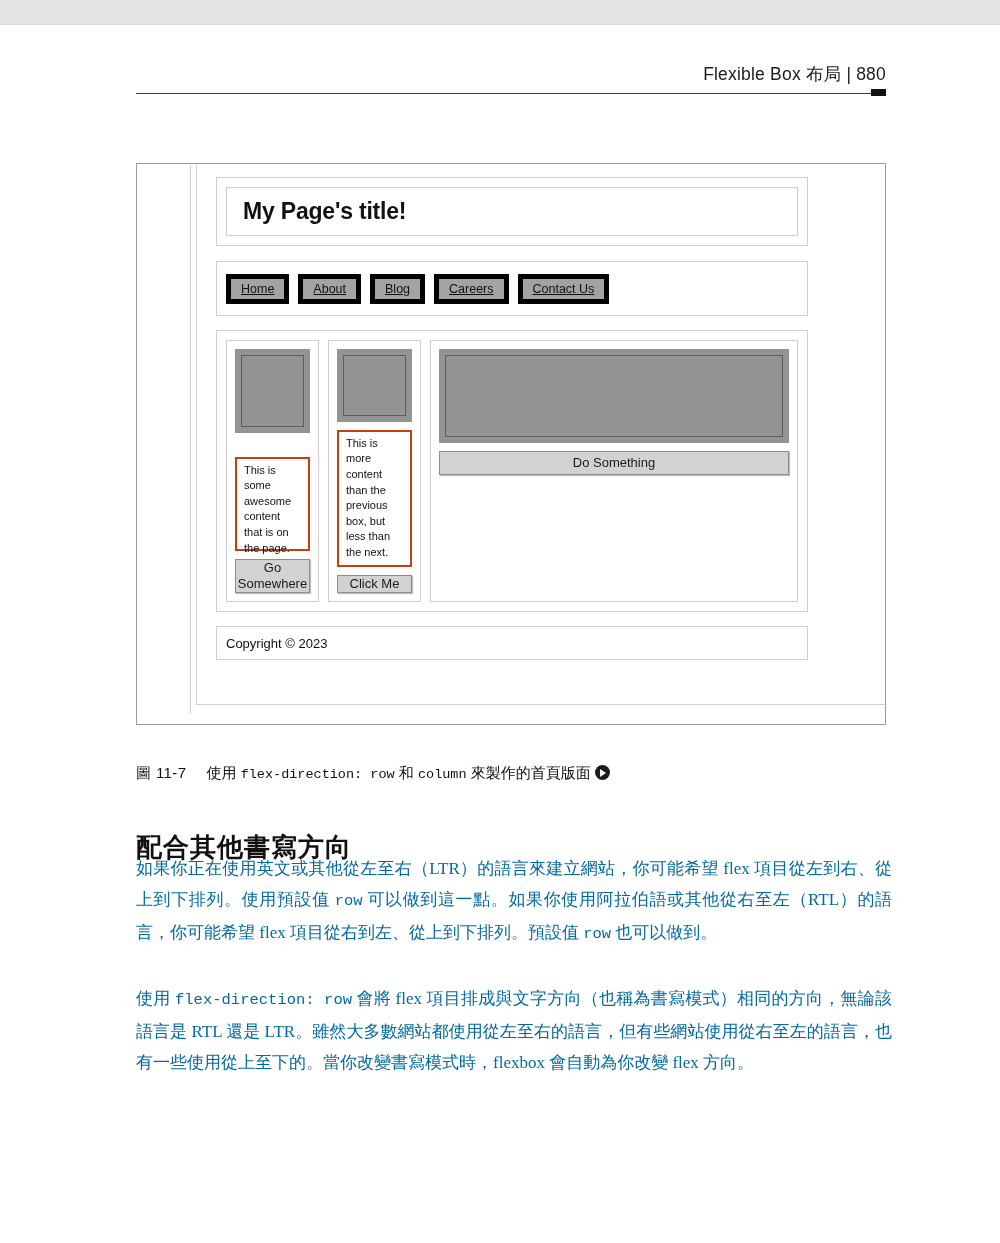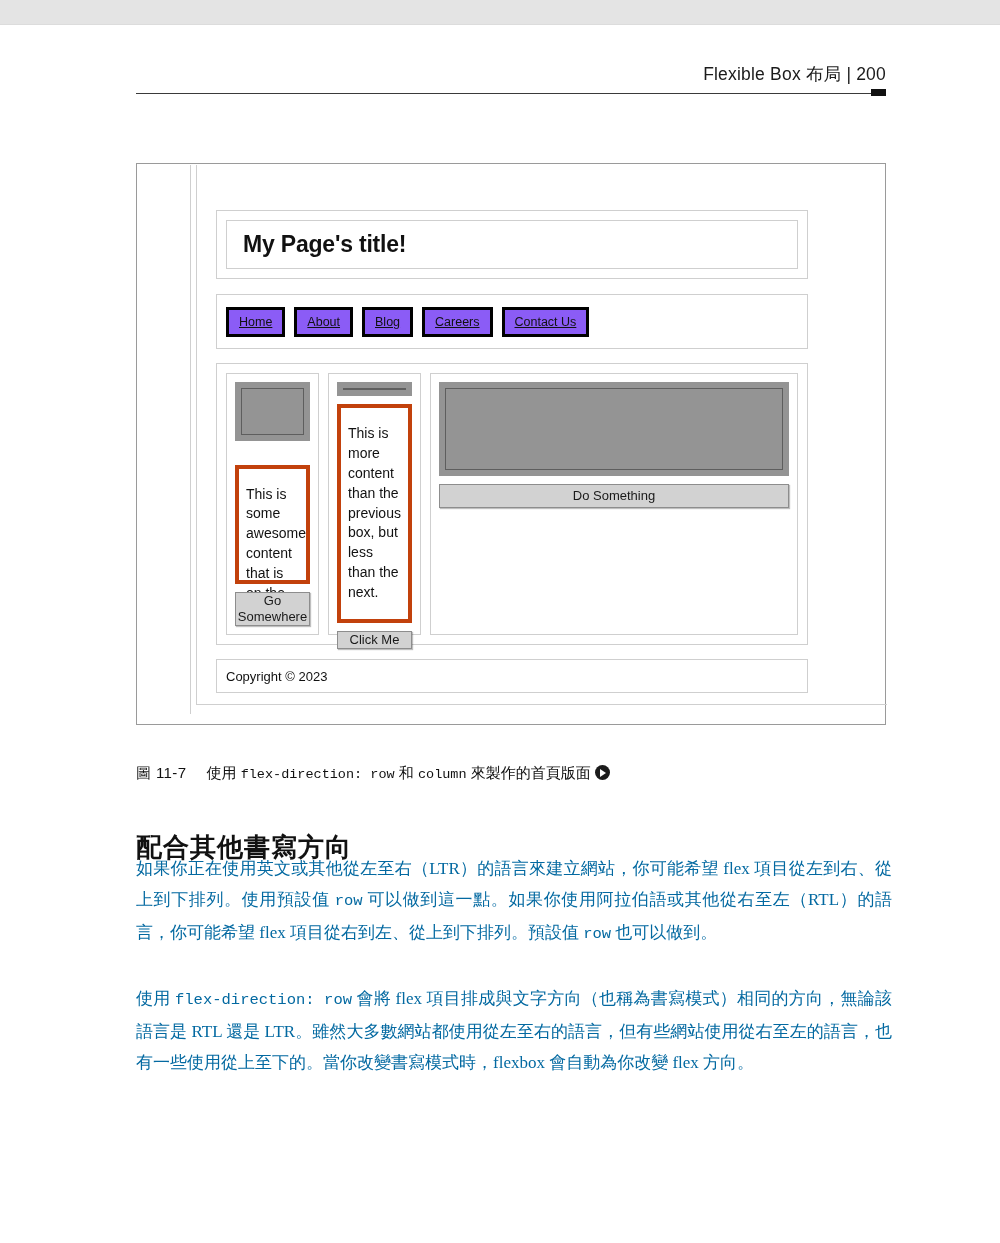--- a/index.html
+++ b/index.html
@@ -91,21 +91,20 @@
     top: 13px;
     width: 592px;
     height: 514px;
     font-family: "Liberation Sans", sans-serif;
   }
 
   .panel {
     border: 1px solid #cfcfcf;
     background: #ffffff;
     box-sizing: border-box;
-    margin-top: 33px;
   }
 
   
   .site-header {
     height: 69px;
     padding: 9px;
   }
   .site-title-box {
     height: 100%;
     border: 1px solid #cfcfcf;
@@ -124,27 +123,27 @@
   
   .site-nav {
     margin-top: 15px;
     height: 55px;
     padding: 9px;
     display: flex;
     align-items: center;
     gap: 9px;
   }
   .nav-item {
-    border: 3px solid #000000;
+    border: 5px solid #000000;
     box-sizing: border-box;
     height: 30px;
     display: flex;
     align-items: center;
     padding: 0 10px;
-    background: #8b5cf6;
+    background: #a3a3a3;
   }
   .nav-link {
     font-size: 12.5px;
     color: #111111;
     text-decoration: underline;
     white-space: nowrap;
   }
 
   
   .main-area {
@@ -175,24 +174,24 @@
   .img-placeholder > .inner {
     width: 100%;
     height: 100%;
     border: 1px solid #5e5e5e;
     box-sizing: border-box;
   }
   .img-sq { height: 94px; }
   .img-wide { height: 94px; }
 
   .text-box {
-    border: 4px solid #c2410c;
-    box-sizing: border-box;
-    padding: 16px 7px;
-    font-size: 14px;
+    border: 2px solid #c2410c;
+    box-sizing: border-box;
+    padding: 4px 7px;
+    font-size: 11px;
     line-height: 1.42;
     color: #111111;
   }
   .text-box.tall { min-height: 82px; margin-top: 16px; }
 
   .btn {
     background: #d2d2d2;
     border: 1px solid #8d8d8d;
     box-sizing: border-box;
     box-shadow: 1px 1px 1px rgba(0,0,0,.25);
@@ -276,21 +275,21 @@
   }
   .para-1 { top: 853px; }
   .para-2 { top: 983px; }
   .para .mono { font-size: 15.5px; }
 </style>
 </head>
 <body>
 
 <div class="viewer-strip"></div>
 
-<div class="running-head">Flexible Box 布局 | 200</div>
+<div class="running-head">Flexible Box 布局 | 880</div>
 <div class="head-rule"></div>
 <div class="head-tab"></div>
 
 <div class="figure-frame">
   <div class="browser-outer"></div>
   <div class="browser-inner"></div>
 
   <div class="page-wrap">
 
     <div class="panel site-header">

